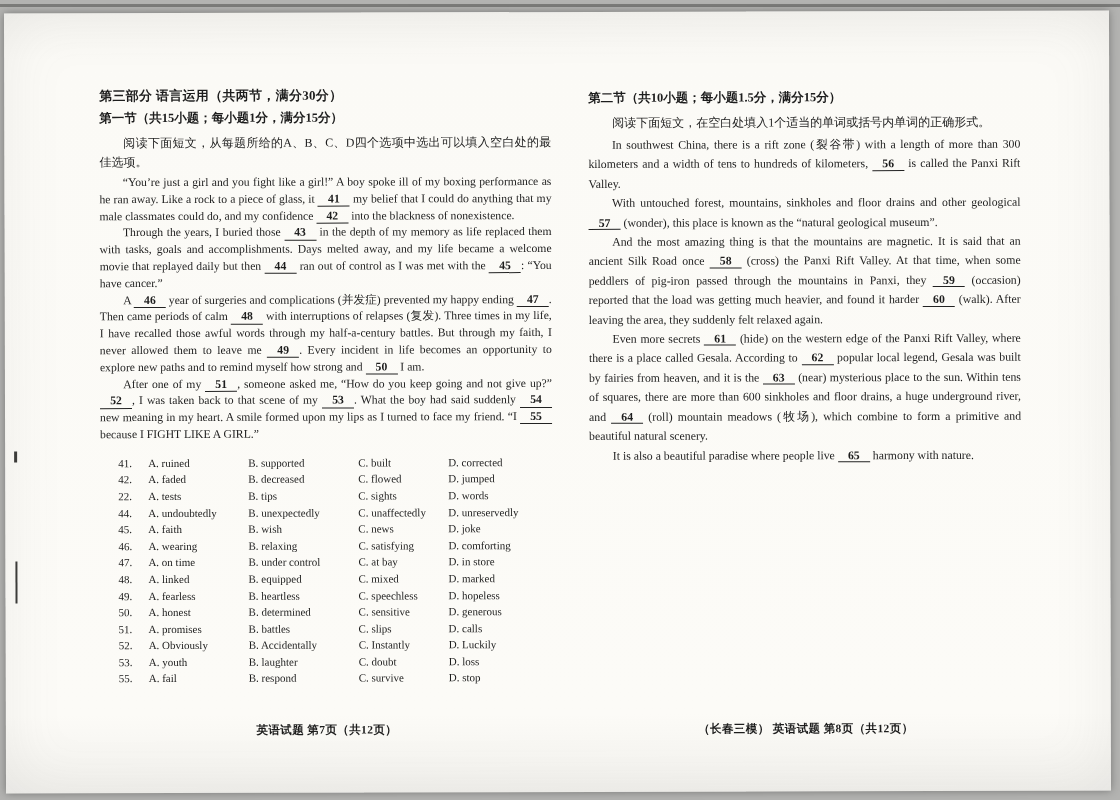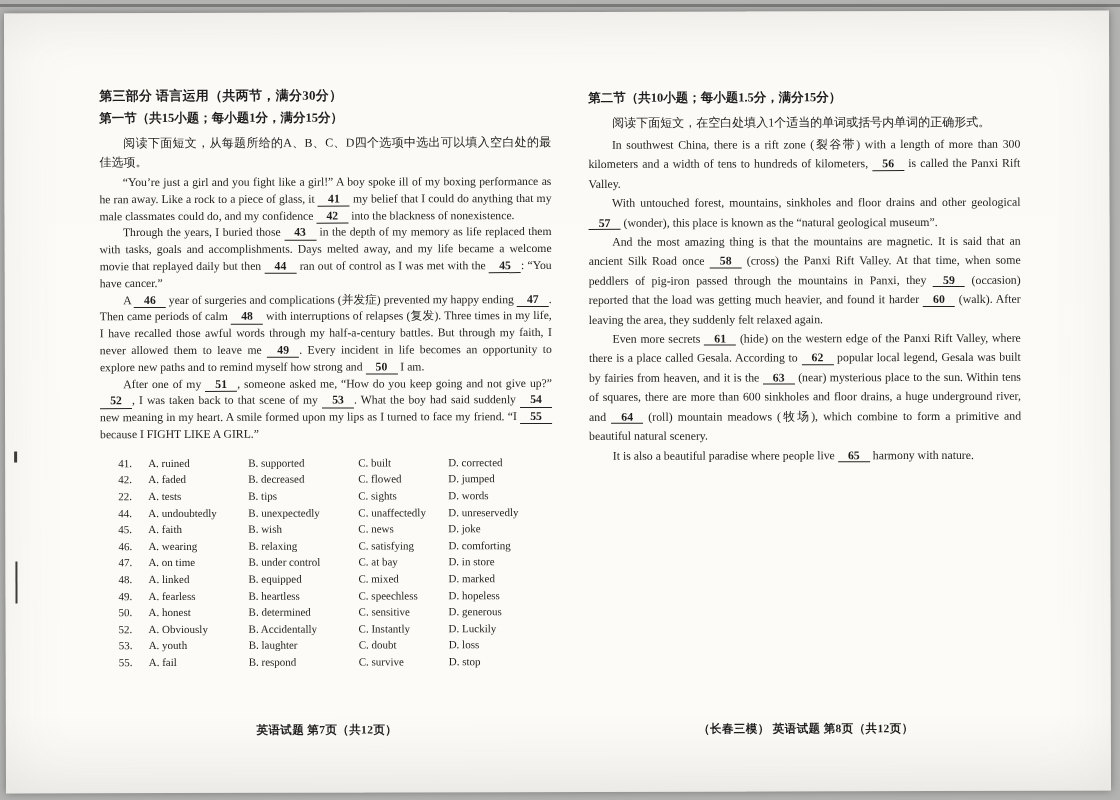--- a/index.html
+++ b/index.html
@@ -141,20 +141,27 @@
           <span class="opt-choice">D. hopeless</span>
         </div>
         <div class="opt-row">
           <span class="opt-num">50.</span>
           <span class="opt-choice">A. honest</span>
           <span class="opt-choice">B. determined</span>
           <span class="opt-choice">C. sensitive</span>
           <span class="opt-choice">D. generous</span>
         </div>
         <div class="opt-row">
+          <span class="opt-num">51.</span>
+          <span class="opt-choice">A. promises</span>
+          <span class="opt-choice">B. battles</span>
+          <span class="opt-choice">C. slips</span>
+          <span class="opt-choice">D. calls</span>
+        </div>
+        <div class="opt-row">
           <span class="opt-num">52.</span>
           <span class="opt-choice">A. Obviously</span>
           <span class="opt-choice">B. Accidentally</span>
           <span class="opt-choice">C. Instantly</span>
           <span class="opt-choice">D. Luckily</span>
         </div>
         <div class="opt-row">
           <span class="opt-num">53.</span>
           <span class="opt-choice">A. youth</span>
           <span class="opt-choice">B. laughter</span>

